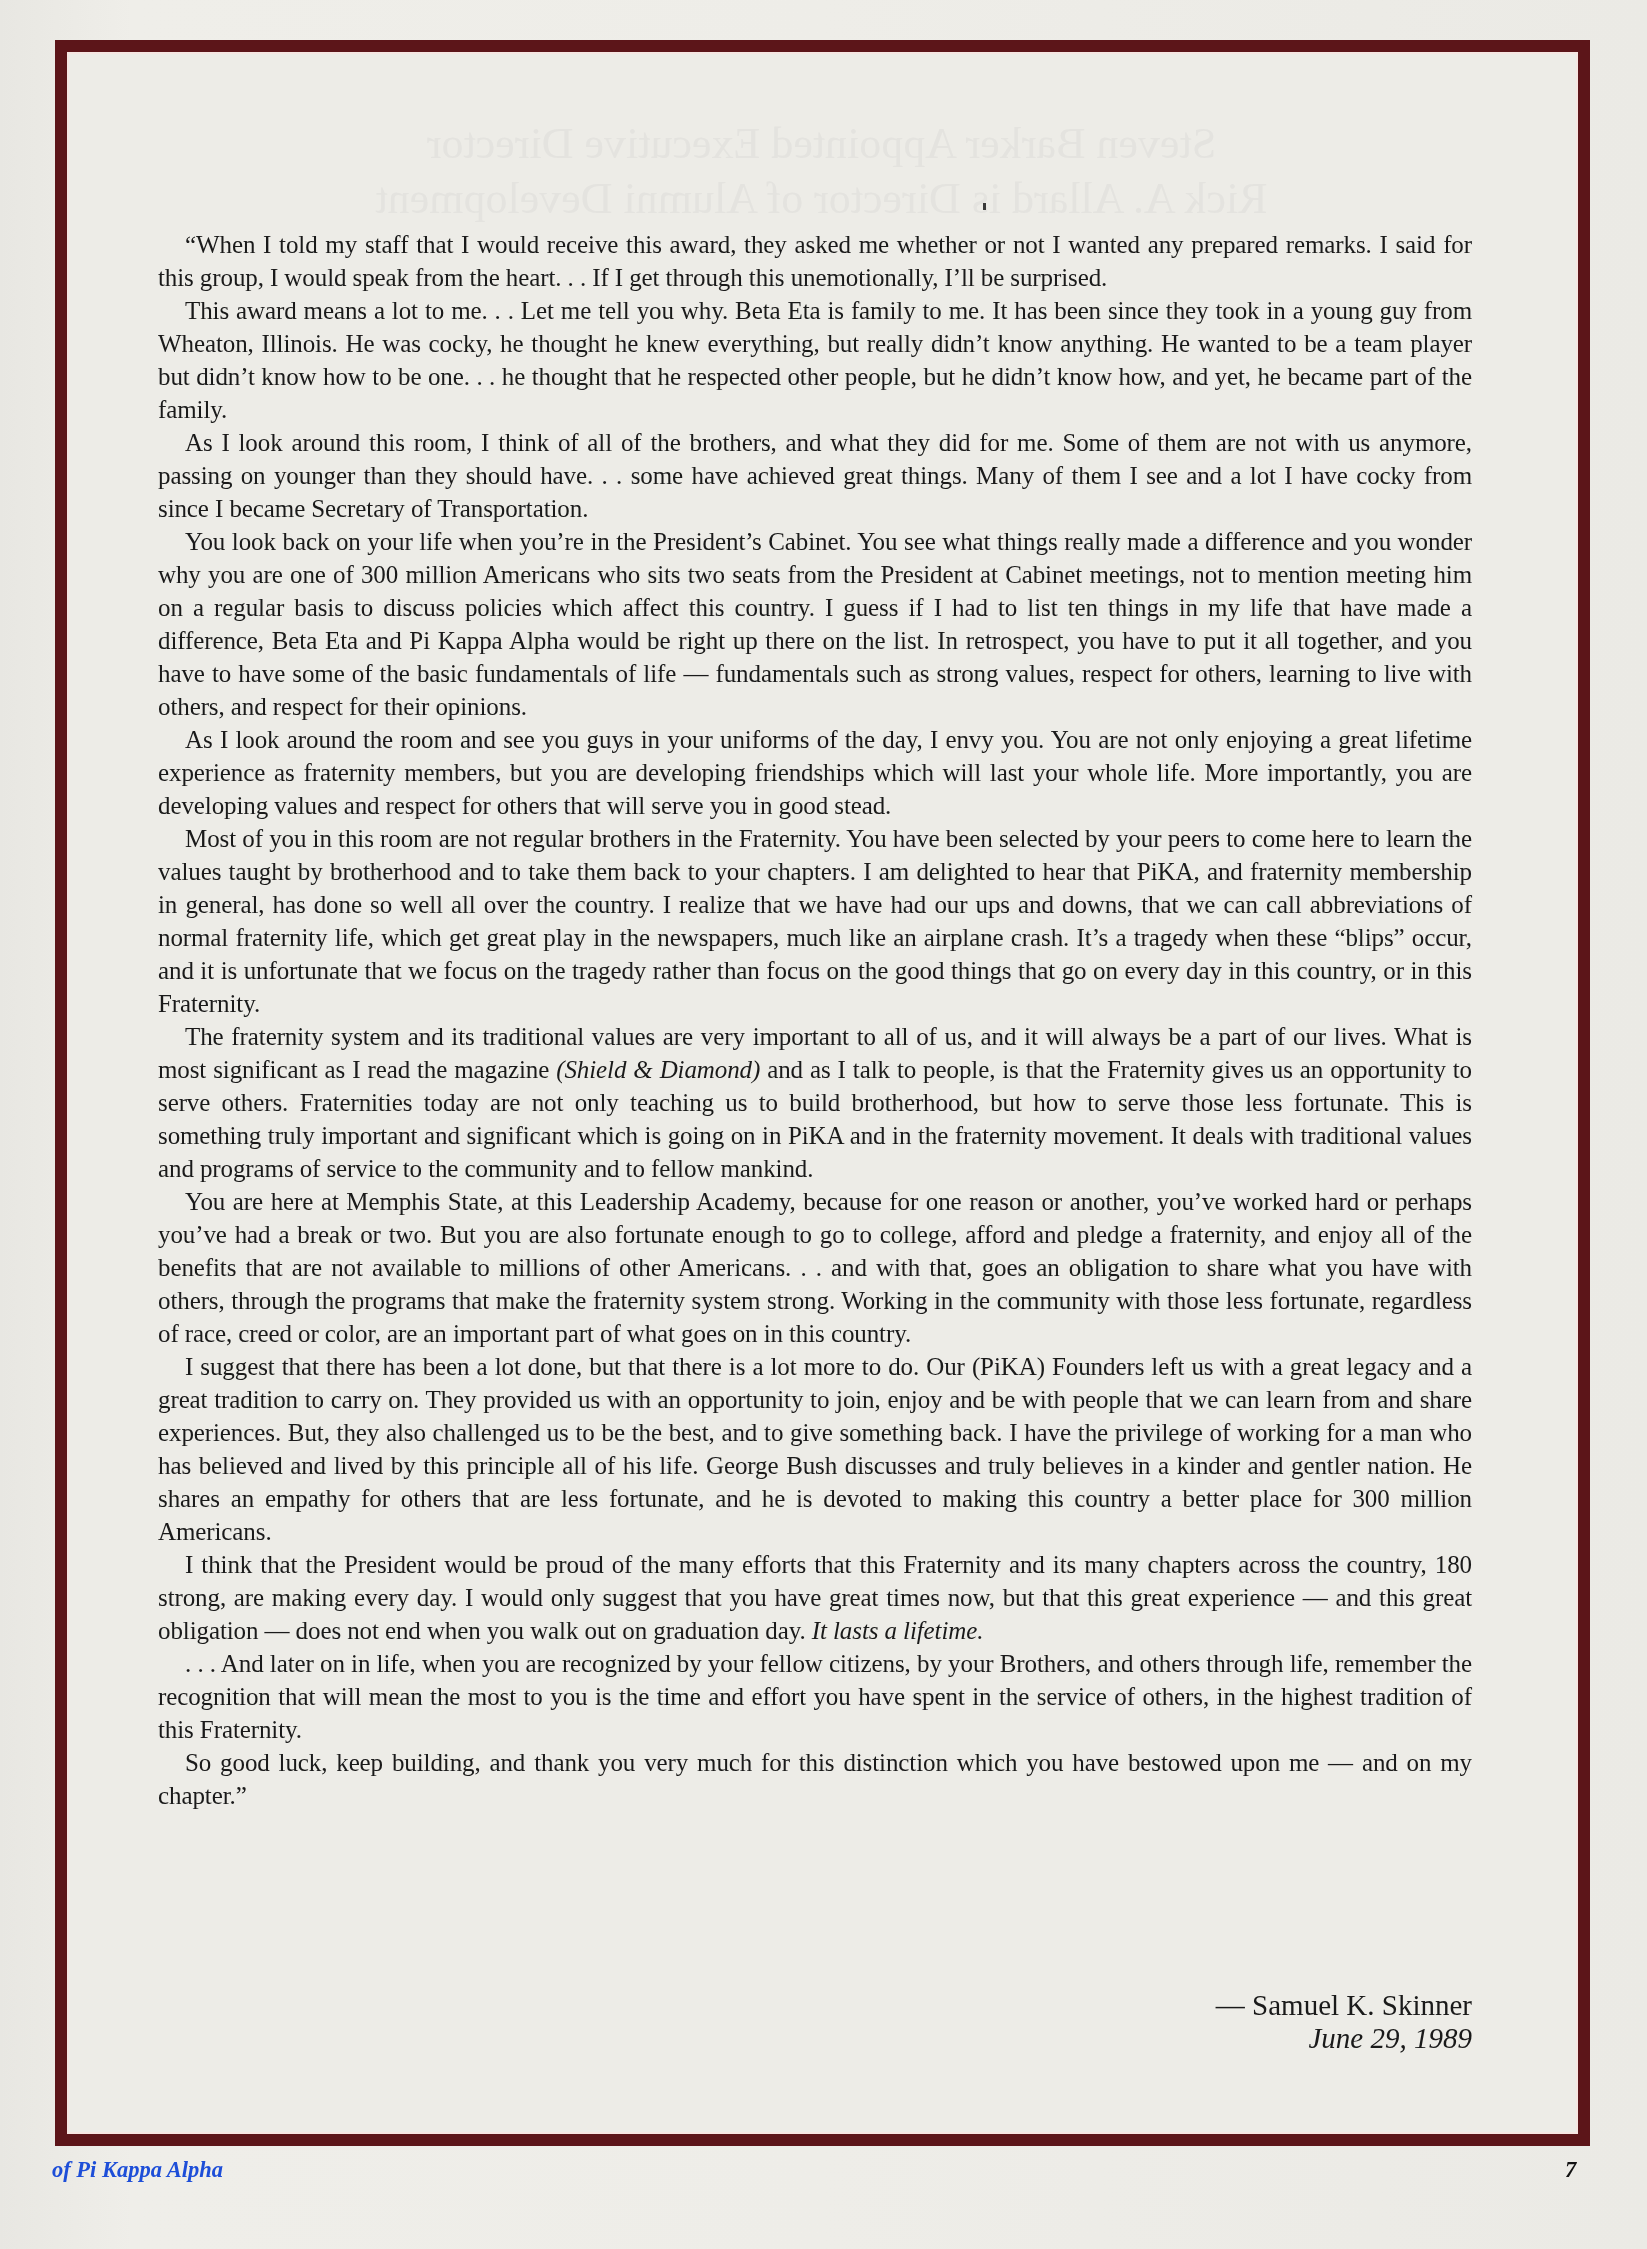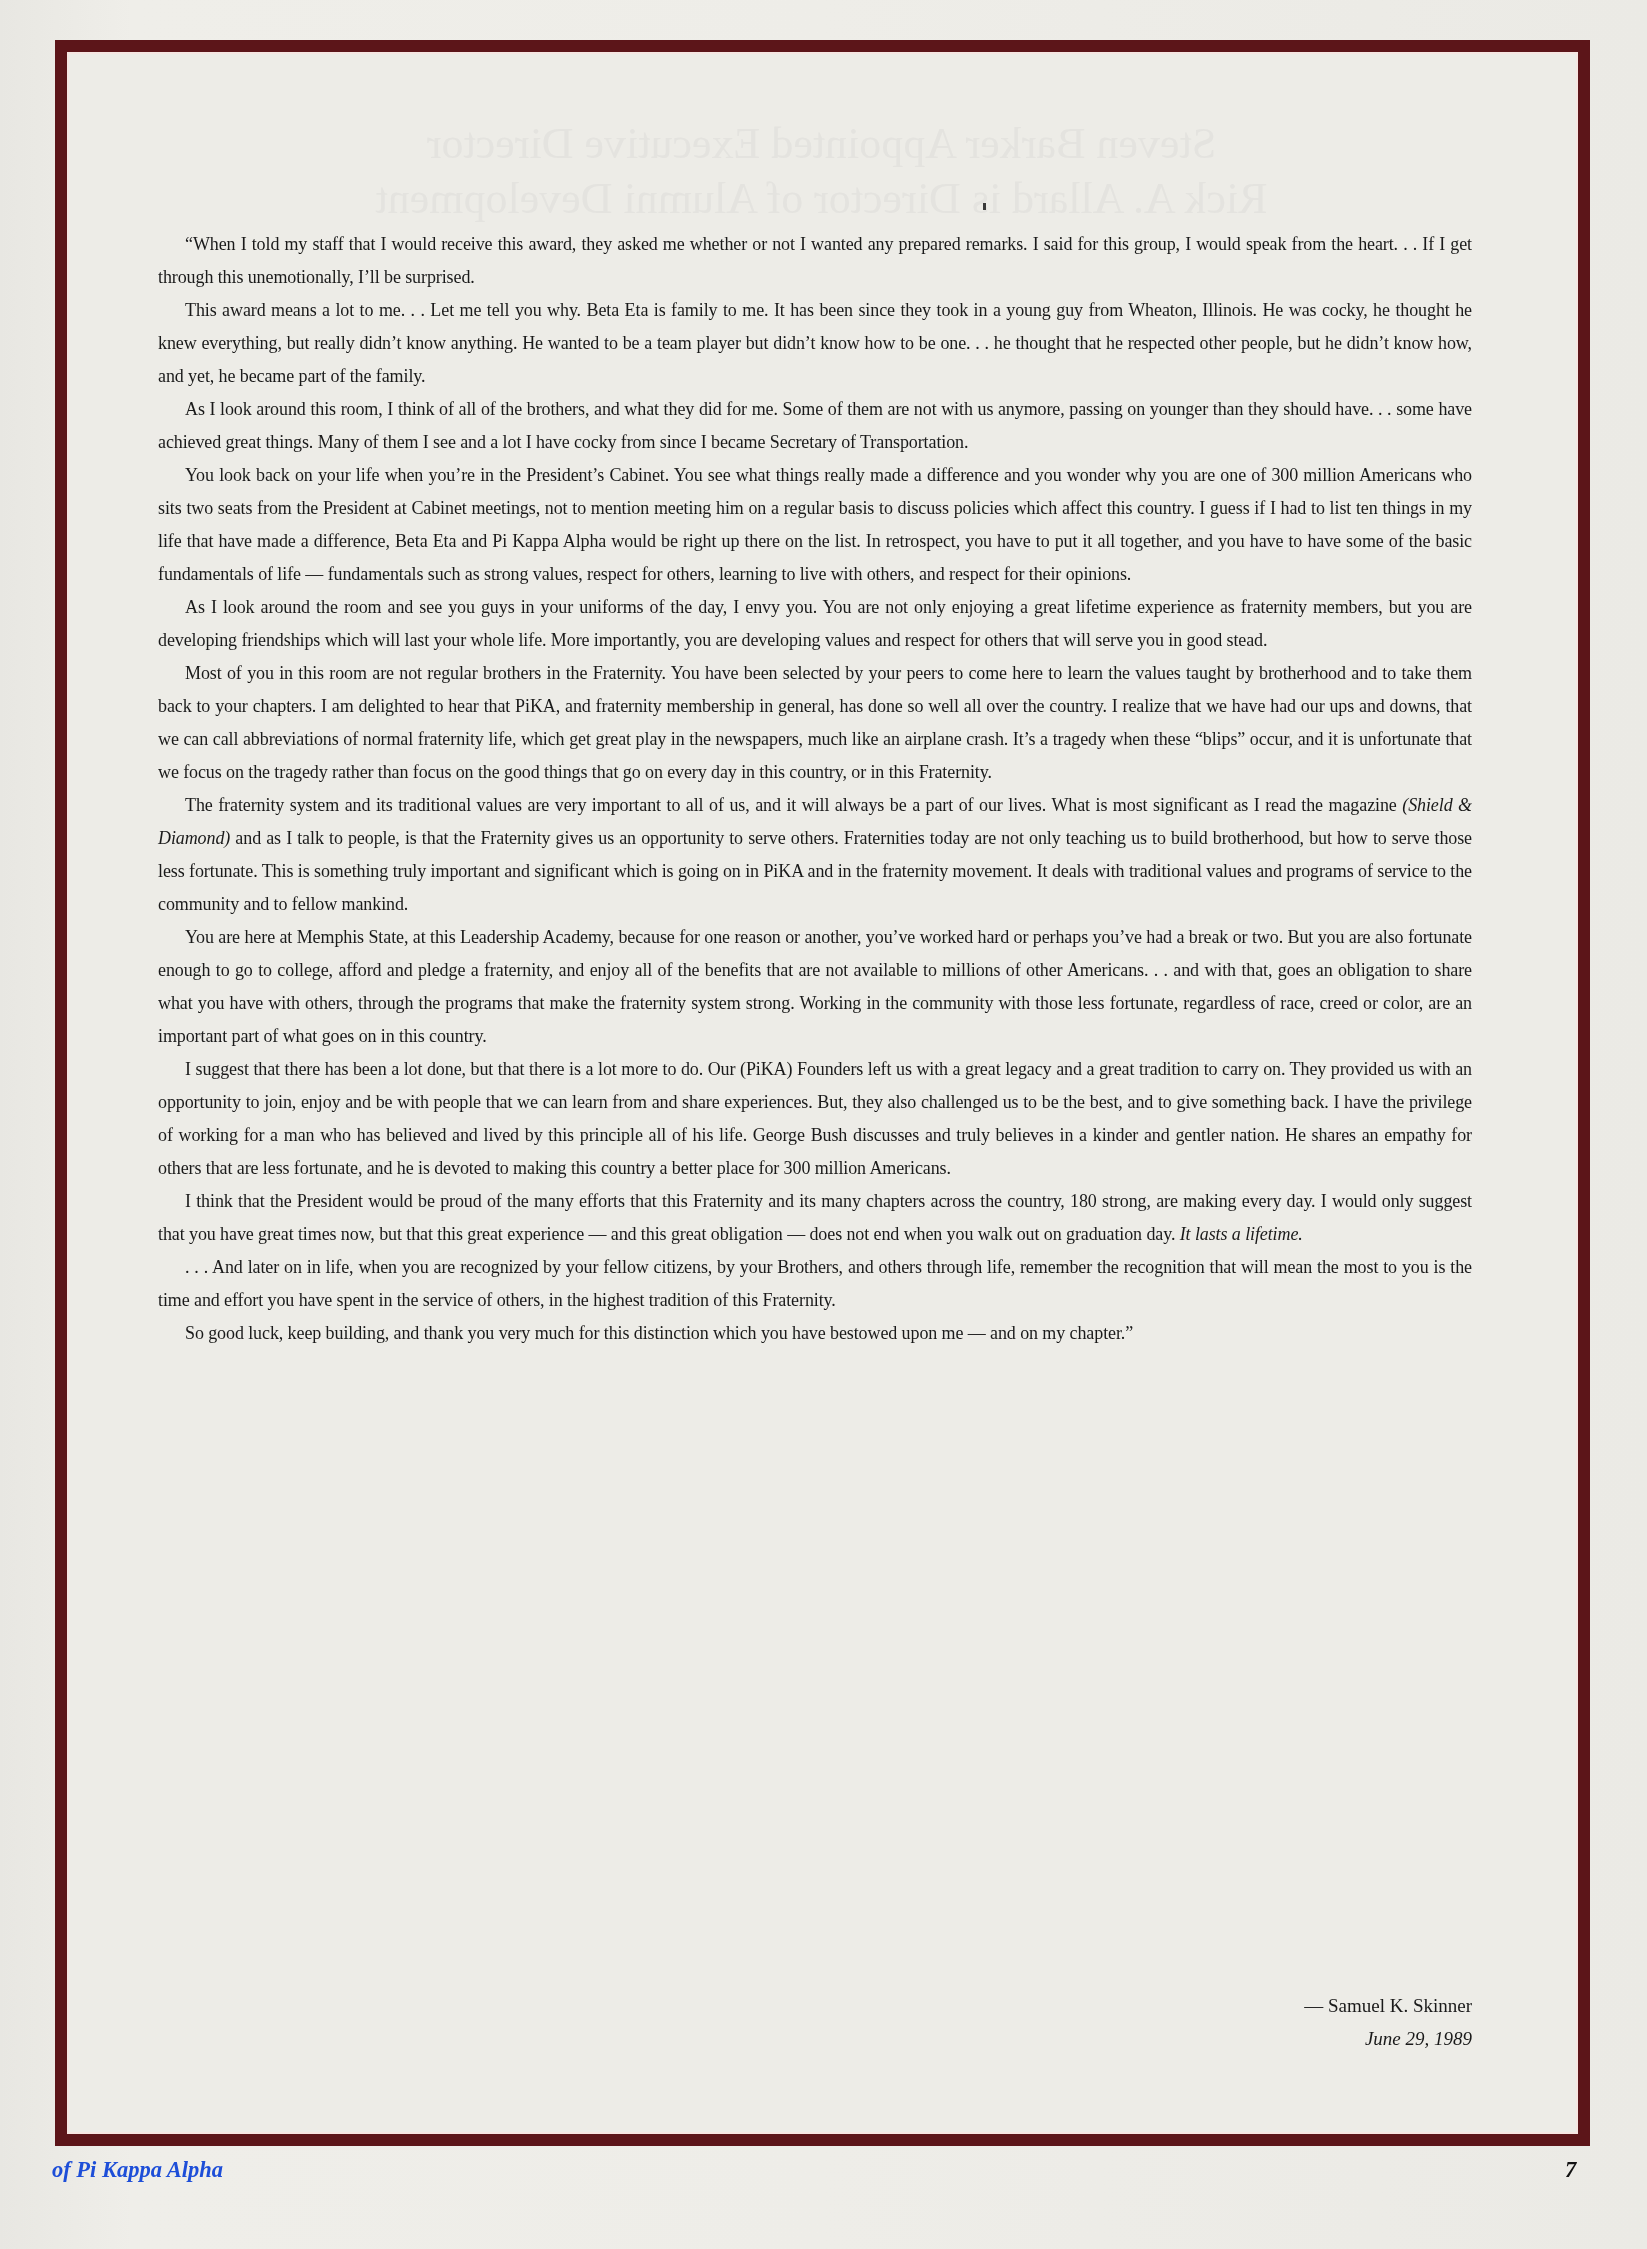--- a/index.html
+++ b/index.html
@@ -51,40 +51,40 @@
       top: 203px;
       width: 2.7px;
       height: 6.8px;
       background: #3a3a3a;
     }
     .speech {
       position: absolute;
       left: 158px;
       top: 228px;
       width: 1314px;
-      font-size: 18px;
+      font-size: 25px;
       line-height: 33px;
       text-align: justify;
       letter-spacing: -0.1px;
     }
     .speech p {
       margin: 0;
       text-indent: 27px;
     }
     .speech p.first {
       text-indent: 27px;
     }
     .speech em {
     }
     .signature {
       position: absolute;
       right: 175px;
       top: 1989px;
       text-align: right;
-      font-size: 19px;
+      font-size: 29px;
       line-height: 33px;
     }
     .signature .date {
       font-style: italic;
     }
     .footer-left {
       position: absolute;
       left: 52px;
       top: 2157px;
       font-family: "Liberation Serif", serif;

